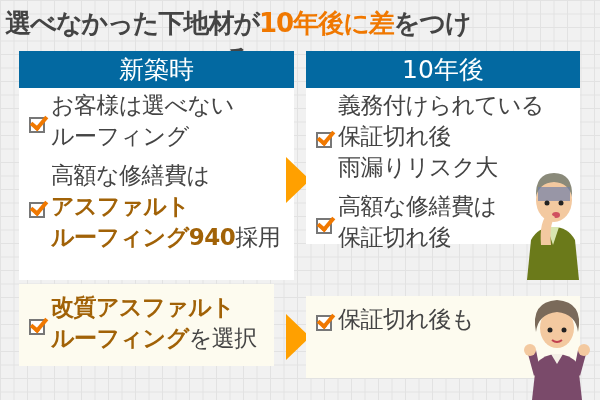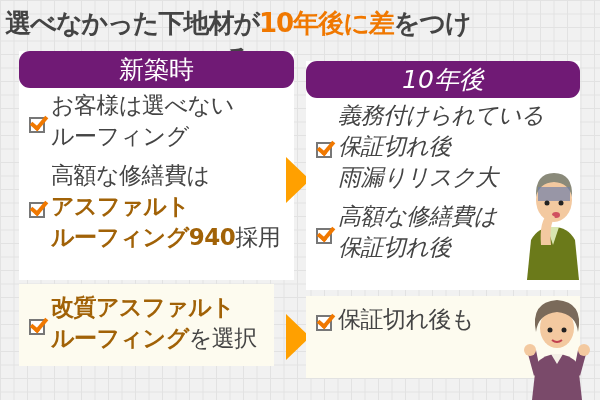--- a/index.html
+++ b/index.html
@@ -8,22 +8,22 @@
     background-image:
       linear-gradient(#e2e2e2 1px, transparent 1px),
       linear-gradient(90deg, #e2e2e2 1px, transparent 1px);
     background-size:13.5px 13.5px;
     font-family:"DejaVu Sans", sans-serif;}
   .title{position:absolute;left:0;top:6px;width:476px;text-align:center;
     font-size:26px;font-weight:bold;color:#444;letter-spacing:-1px;}
   .title .hl{color:#f07800;}
   .panel{position:absolute;background:#fff;}
   .panel.cream{background:#fdfbef;}
-  .phead{height:37px;background:#701a75;color:#fff;font-size:25px;
-    text-align:center;line-height:37px;border-radius:11px;}
+  .phead{height:37px;background:#0369a1;color:#fff;font-size:25px;
+    text-align:center;line-height:37px;}
   .items{padding:2px 0 0 10px;}
   .item{display:flex;align-items:center;margin-bottom:8px;}
   .chk{position:relative;width:16px;height:16px;border:2px solid #777;
     background:#fff;margin-top:7px;margin-right:6px;flex:none;box-sizing:border-box;}
   .chk::after{content:"";position:absolute;left:3px;top:-6px;width:6px;height:13px;
     border-right:4px solid #f07800;border-bottom:4px solid #f07800;transform:rotate(40deg);}
   .txt{font-size:23px;line-height:31px;color:#444;letter-spacing:-0.5px;}
   .org{color:#a16207;font-weight:bold;}
   .arrow{position:absolute;width:0;height:0;border-top:23px solid transparent;
     border-bottom:23px solid transparent;border-left:24px solid #ffa000;}
@@ -50,21 +50,21 @@
           <div>高額な修繕費は</div>
           <div class="org">アスファルト</div>
           <div><span class="org">ルーフィング940</span><span>採用</span></div>
         </div>
     </div>
   </div>
 </div>
 
 <div class="arrow" style="left:286px;top:157px;"></div>
 
-<div class="panel" style="left:306px;top:61px;width:274px;height:229px;font-style:italic;">
+<div class="panel" style="left:306px;top:51px;width:274px;height:193px;">
   <div class="phead">10年後</div>
   <div class="items">
     <div class="item">
       <span class="chk"></span>
       <div class="txt">
           <div>義務付けられている</div>
           <div>保証切れ後</div>
           <div>雨漏りリスク大</div>
         </div>
     </div>

